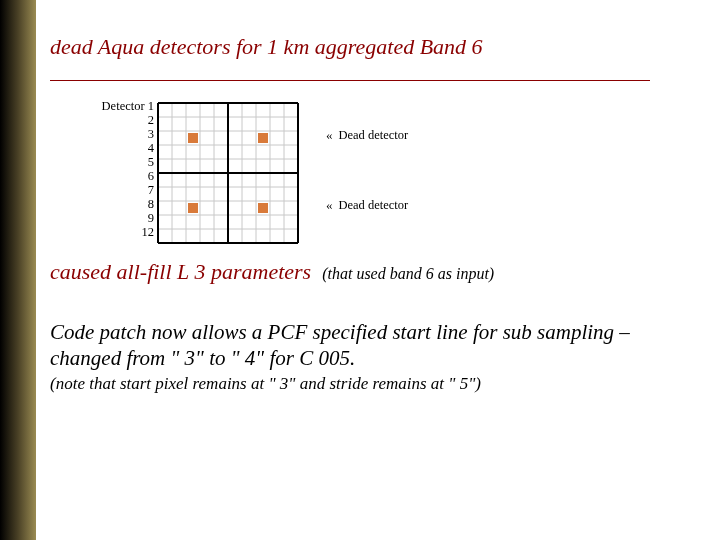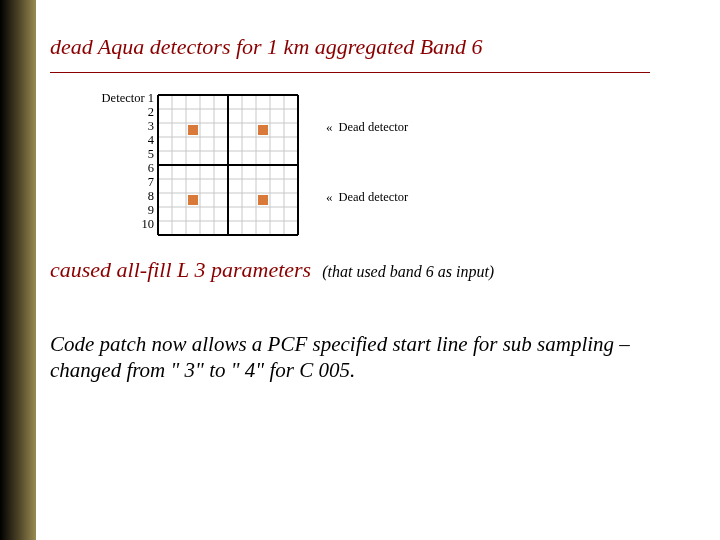--- a/index.html
+++ b/index.html
@@ -31,21 +31,21 @@
     font-family: Arial, Helvetica, sans-serif;
     font-size: 21px;
     color: #000000;
   }
   .title-line2 {
     font-size: 22px;
     font-style: italic;
     color: #8a0000;
     margin-top: 2px;
     border-bottom: 1.5px solid #8a0000;
-    padding-bottom: 12px;
+    padding-bottom: 20px;
     width: 600px;
   }
   .diagram-area {
     position: relative;
     margin-top: 18px;
     height: 160px;
     width: 600px;
   }
   .det-labels {
     position: absolute;
@@ -67,32 +67,31 @@
   .dead-label {
     position: absolute;
     font-size: 12.5px;
     text-align: center;
   }
   .dead-label .laquo {
     font-size: 13px;
     margin-right: 6px;
   }
   .caused {
-    margin-top: 6px;
     font-size: 22px;
     font-style: italic;
     color: #8a0000;
   }
   .caused .aside {
     font-size: 16px;
     font-style: italic;
     color: #000000;
   }
   .patch {
-    margin-top: 48px;
+    margin-top: 34px;
     font-size: 21px;
     font-style: italic;
     color: #000000;
     width: 620px;
     line-height: 1.25;
   }
   .note {
     margin-top: 2px;
     font-size: 17px;
     font-style: italic;
@@ -112,21 +111,21 @@
     <div class="det-labels">
       <div><span>Detector</span> <span>1</span></div>
       <div>2</div>
       <div>3</div>
       <div>4</div>
       <div>5</div>
       <div>6</div>
       <div>7</div>
       <div>8</div>
       <div>9</div>
-      <div>10</div>
+      <div>12</div>
     </div>
 
     <svg class="grid" id="grid-svg" width="144" height="144" viewBox="-2 -2 144 144">
         <rect x="30" y="30" width="10" height="10" fill="#d97a3a"></rect>
         <rect x="100" y="30" width="10" height="10" fill="#d97a3a"></rect>
         <rect x="30" y="100" width="10" height="10" fill="#d97a3a"></rect>
         <rect x="100" y="100" width="10" height="10" fill="#d97a3a"></rect>
         <line x1="0" y1="0" x2="0" y2="140" stroke="#c8c8c8" stroke-width="1"></line>
         <line x1="14" y1="0" x2="14" y2="140" stroke="#c8c8c8" stroke-width="1"></line>
         <line x1="28" y1="0" x2="28" y2="140" stroke="#c8c8c8" stroke-width="1"></line>
@@ -163,14 +162,15 @@
     <div class="dead-label" style="left:276px; top:98px;">
       <span class="laquo">«</span><span>Dead detector</span>
     </div>
   </div>
 
   <div class="caused">
     <span>caused all-fill L 3 parameters</span>&nbsp;&nbsp;<span class="aside">(that used band 6 as input)</span>
   </div>
 
   <div class="patch">Code patch now allows a PCF specified start line for sub sampling – changed from " 3" to " 4" for C 005.</div>
+  <div class="note">(note that start pixel remains at " 3" and stride remains at " 5")</div>
 
 </div>
 
 </body></html>

